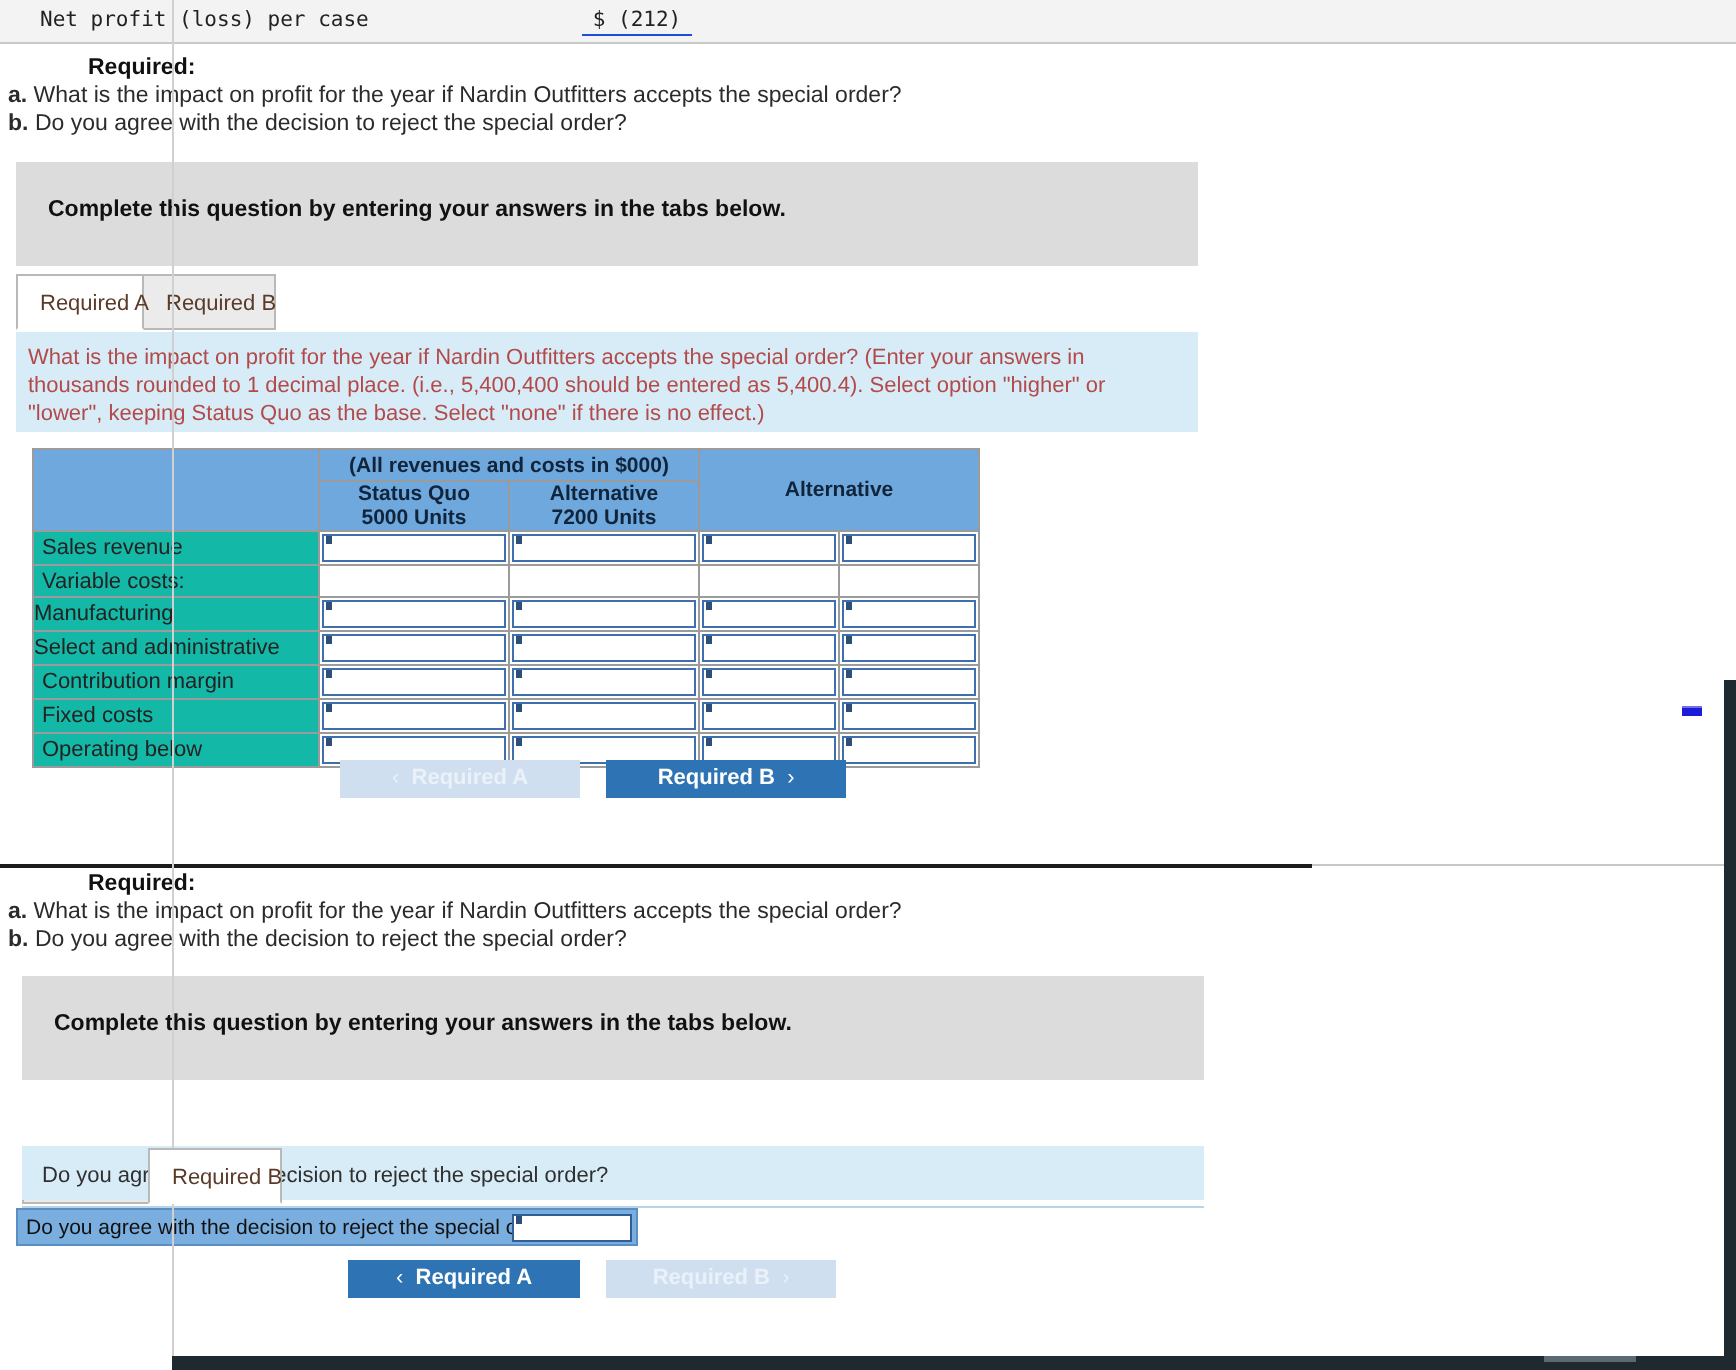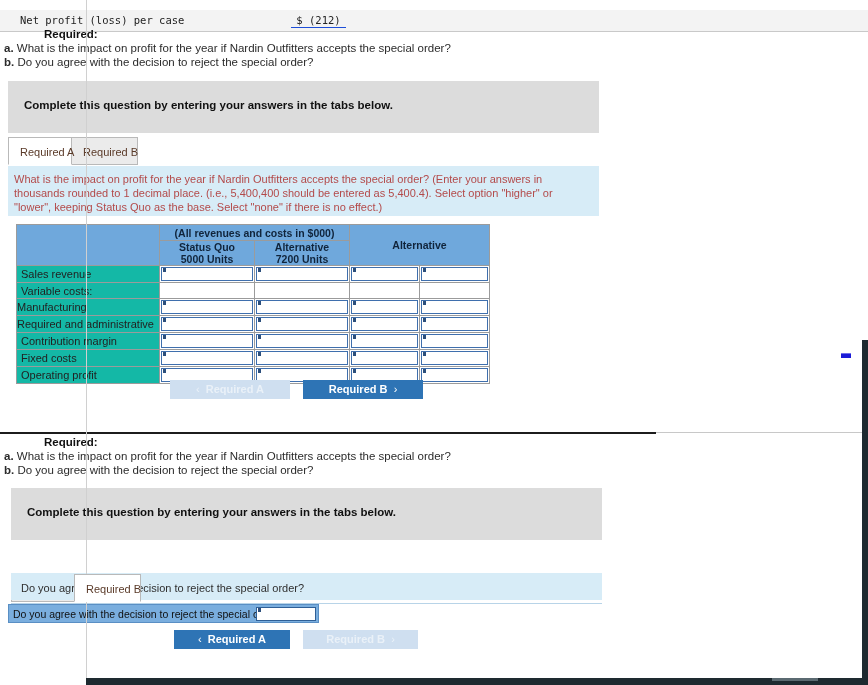--- a/index.html
+++ b/index.html
@@ -17,21 +17,20 @@
     overflow: hidden;
   }
 
   
   .top-strip {
     position: absolute;
     left: 0; top: 0;
     width: 868px; height: 21px;
     background: #f3f3f3;
     border-bottom: 1px solid #c9c9c9;
-    margin-top: 10px;
   }
   .top-strip .cell-label {
     position: absolute;
     left: 20px; top: 4px;
     font-family: "DejaVu Sans Mono", monospace;
     font-size: 10.5px;
     color: #222;
     white-space: nowrap;
   }
   .top-strip .cell-value {
@@ -341,21 +340,21 @@
             <div class="inputbox"></div>
           </td>
           <td class="cell">
             <div class="inputbox"></div>
           </td>
           <td class="cell">
             <div class="inputbox"></div>
           </td>
         </tr>
         <tr>
-          <td class="rowlabel indent">Required and administrative</td>
+          <td class="rowlabel indent">Select and administrative</td>
           <td class="cell">
             <div class="inputbox"></div>
           </td>
           <td class="cell">
             <div class="inputbox"></div>
           </td>
           <td class="cell">
             <div class="inputbox"></div>
           </td>
           <td class="cell">
@@ -386,21 +385,21 @@
             <div class="inputbox"></div>
           </td>
           <td class="cell">
             <div class="inputbox"></div>
           </td>
           <td class="cell">
             <div class="inputbox"></div>
           </td>
         </tr>
         <tr>
-          <td class="rowlabel">Operating profit</td>
+          <td class="rowlabel">Operating below</td>
           <td class="cell">
             <div class="inputbox"></div>
           </td>
           <td class="cell">
             <div class="inputbox"></div>
           </td>
           <td class="cell">
             <div class="inputbox"></div>
           </td>
           <td class="cell">

